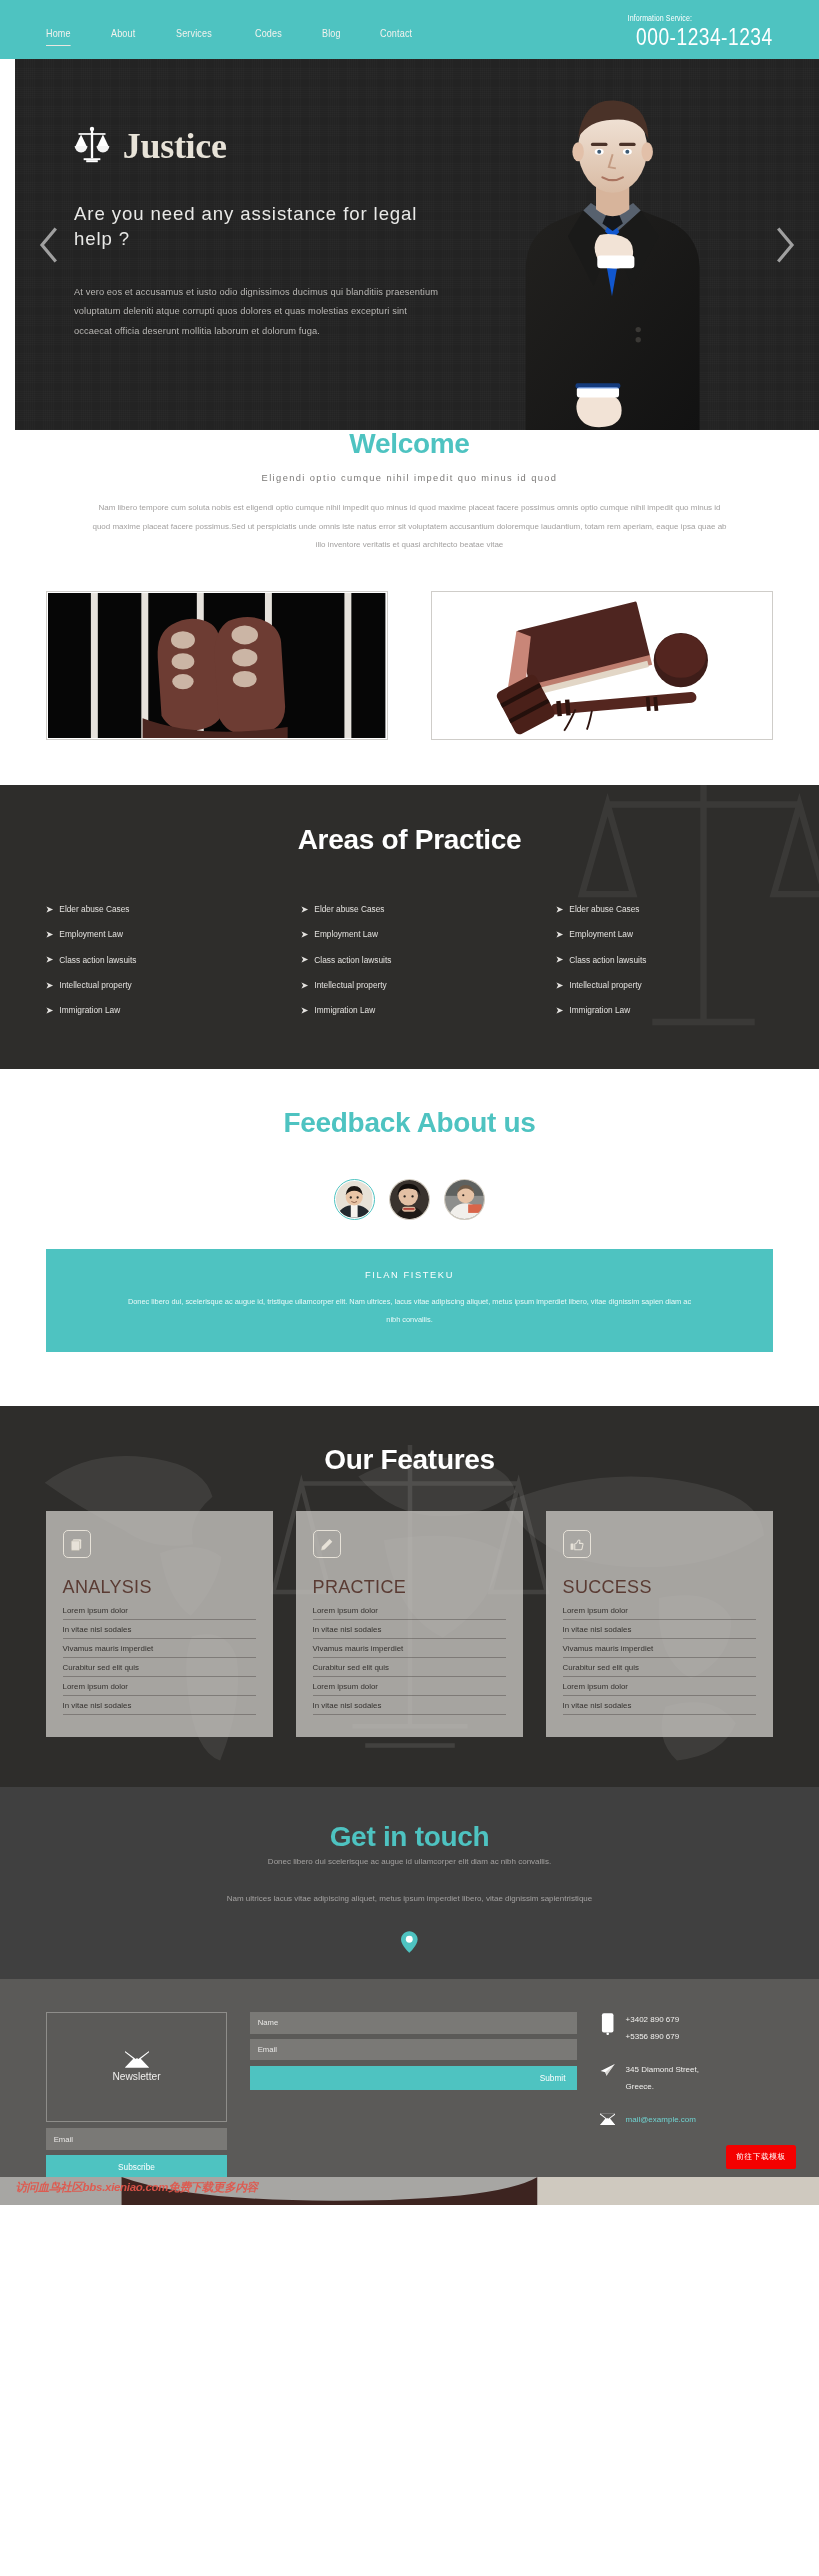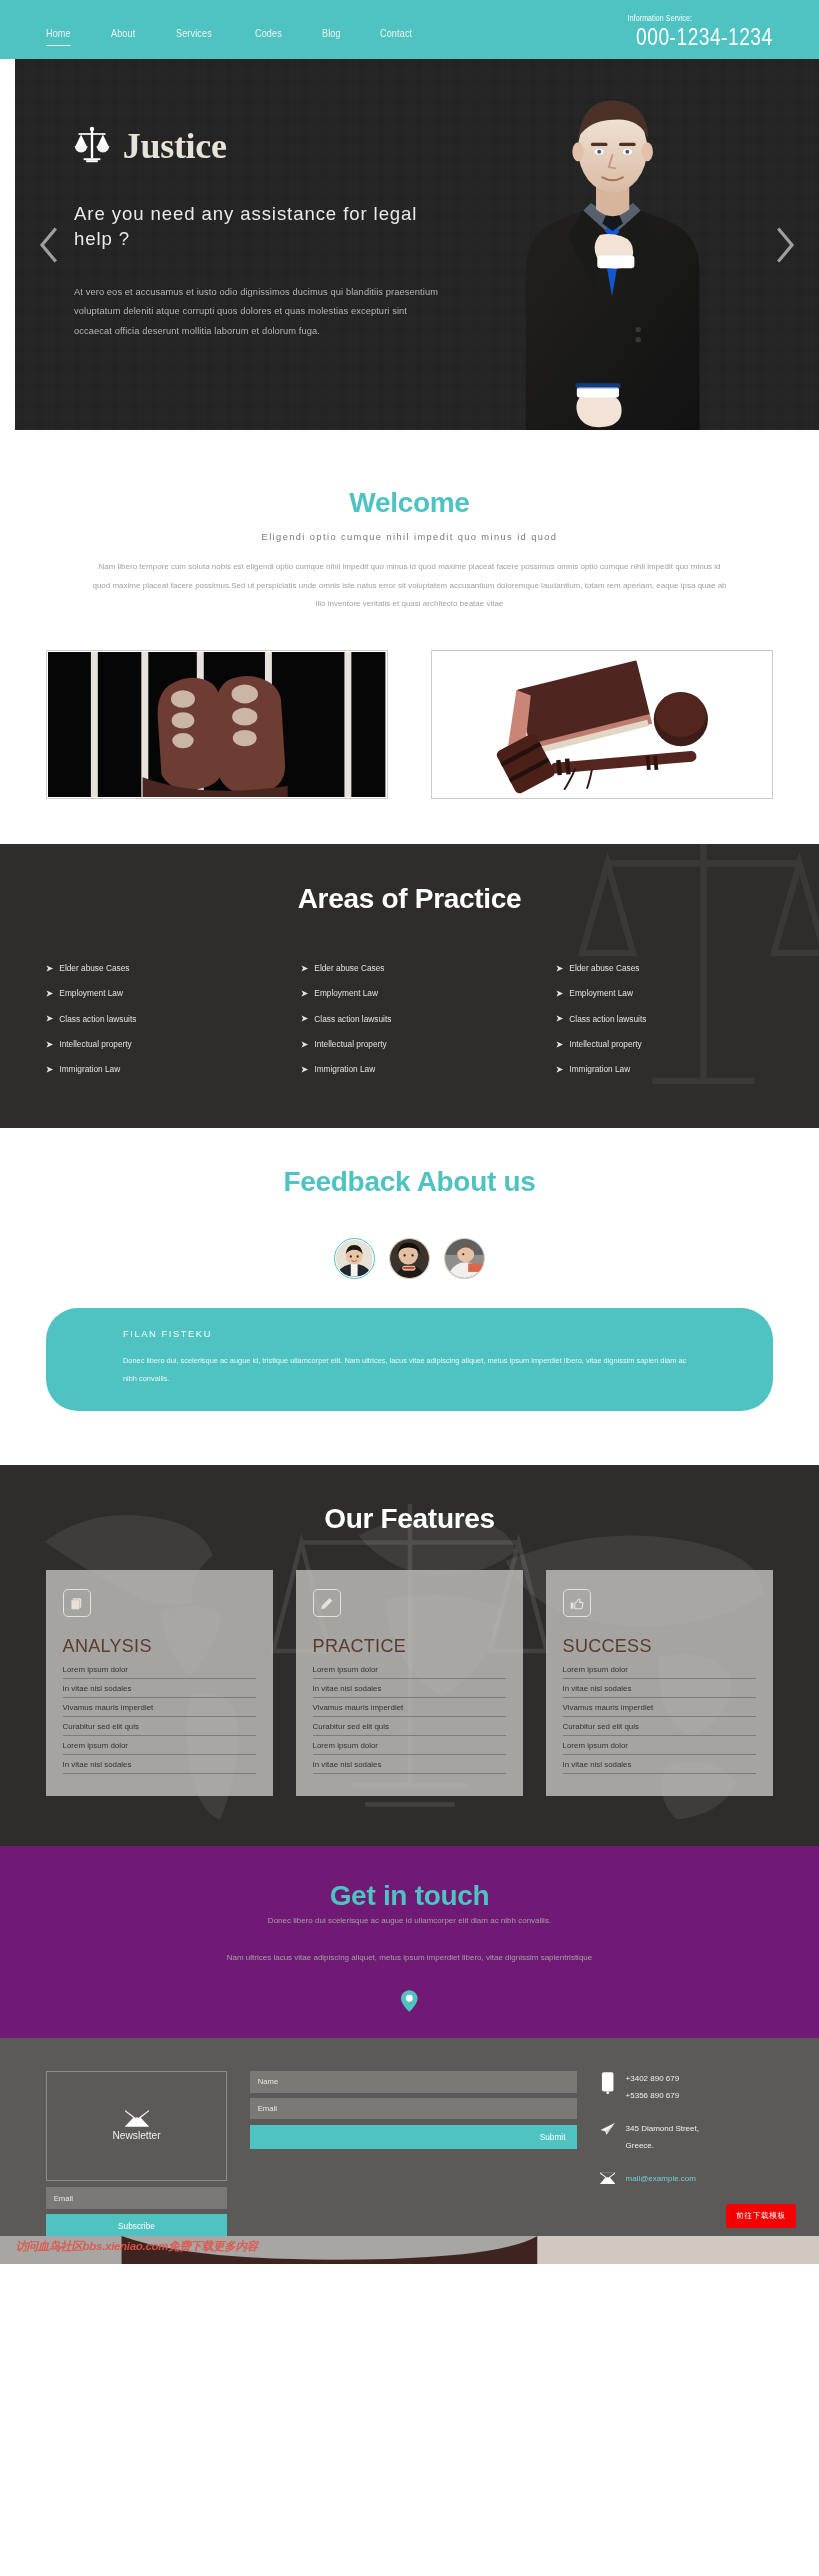--- a/index.html
+++ b/index.html
@@ -94,21 +94,21 @@
     margin-top:15.4px;
     font-family:"Liberation Sans Narrow","Liberation Sans",sans-serif;
   }
   .sec-para {
     text-align:center; color:#a3a1a0; font-size:8px; line-height:2.35;
     margin:15.4px auto 0; max-width:640px;
     font-family:"Liberation Sans Narrow","Liberation Sans",sans-serif;
   }
 
   
-  .welcome { background:#ffffff; padding-top:47px; padding-bottom:45px;margin-top:12px; }
+  .welcome { background:#ffffff; padding-bottom:45px; }
   .welcome-imgs {
     display:flex; gap:32px; margin-top:36px;
     padding:0 0px; justify-content:space-between;
   }
   .img-frame {
     border:0.6px solid #cfcdc9; padding:1.3px; background:#fff;
     width:342px; height:149px; overflow:hidden; flex:0 0 auto;
   }
   .img-frame > svg { display:block; width:100%; height:100%; }
 
@@ -139,22 +139,21 @@
   .avatars { display:flex; justify-content:center; gap:14px; margin-top:42px; }
   .avatar {
     width:41px; height:41px; border-radius:50%; overflow:hidden;
     background:#cfc9be; flex:0 0 auto; cursor:pointer;
     border:1.9px solid transparent;
   }
   .avatar.active { border-color:#4ec3c1; padding:1.3px; background:#fff; }
   .avatar svg { display:block; width:100%; height:100%; border-radius:50%; }
   .quote-box {
     background:#4ec3c1; margin-top:29.4px; padding:20.5px 77px 24px;
-    text-align:left;
-    border-radius:32px;
+    text-align:center;
   }
   .quote-name {
     color:#ffffff; font-size:9.3px; letter-spacing:1.6px;
     font-family:"Liberation Sans Narrow","Liberation Sans",sans-serif;
   }
   .quote-text {
     color:#eafaf9; font-size:7.4px; line-height:2.4; margin-top:12.8px;
     font-family:"Liberation Sans Narrow","Liberation Sans",sans-serif;
   }
 
@@ -185,21 +184,21 @@
     font-family:"Liberation Sans Narrow","Liberation Sans",sans-serif;
   }
   .card-list { margin-top:3px; }
   .card-li {
     color:#34312e; font-size:7.9px; padding:4.5px 0 4.5px;
     border-bottom:0.6px solid rgba(60,56,52,.38);
     font-family:"Liberation Sans", sans-serif;
   }
 
   
-  .touch { background:#701a75; padding:36px 46px 25.6px; }
+  .touch { background:#404040; padding:36px 46px 25.6px; }
   .pin-wrap { display:flex; justify-content:center; margin-top:22px; }
 
   
   .footer { background:#5b5a58; padding:33px 46px 25.6px; position:relative; }
   .footer-grid {
     display:grid; grid-template-columns:181px 1fr 173px; gap:23px;
   }
   .newsletter-box {
     border:0.6px solid #8e8d8a; height:110px;
     display:flex; flex-direction:column; align-items:center;

